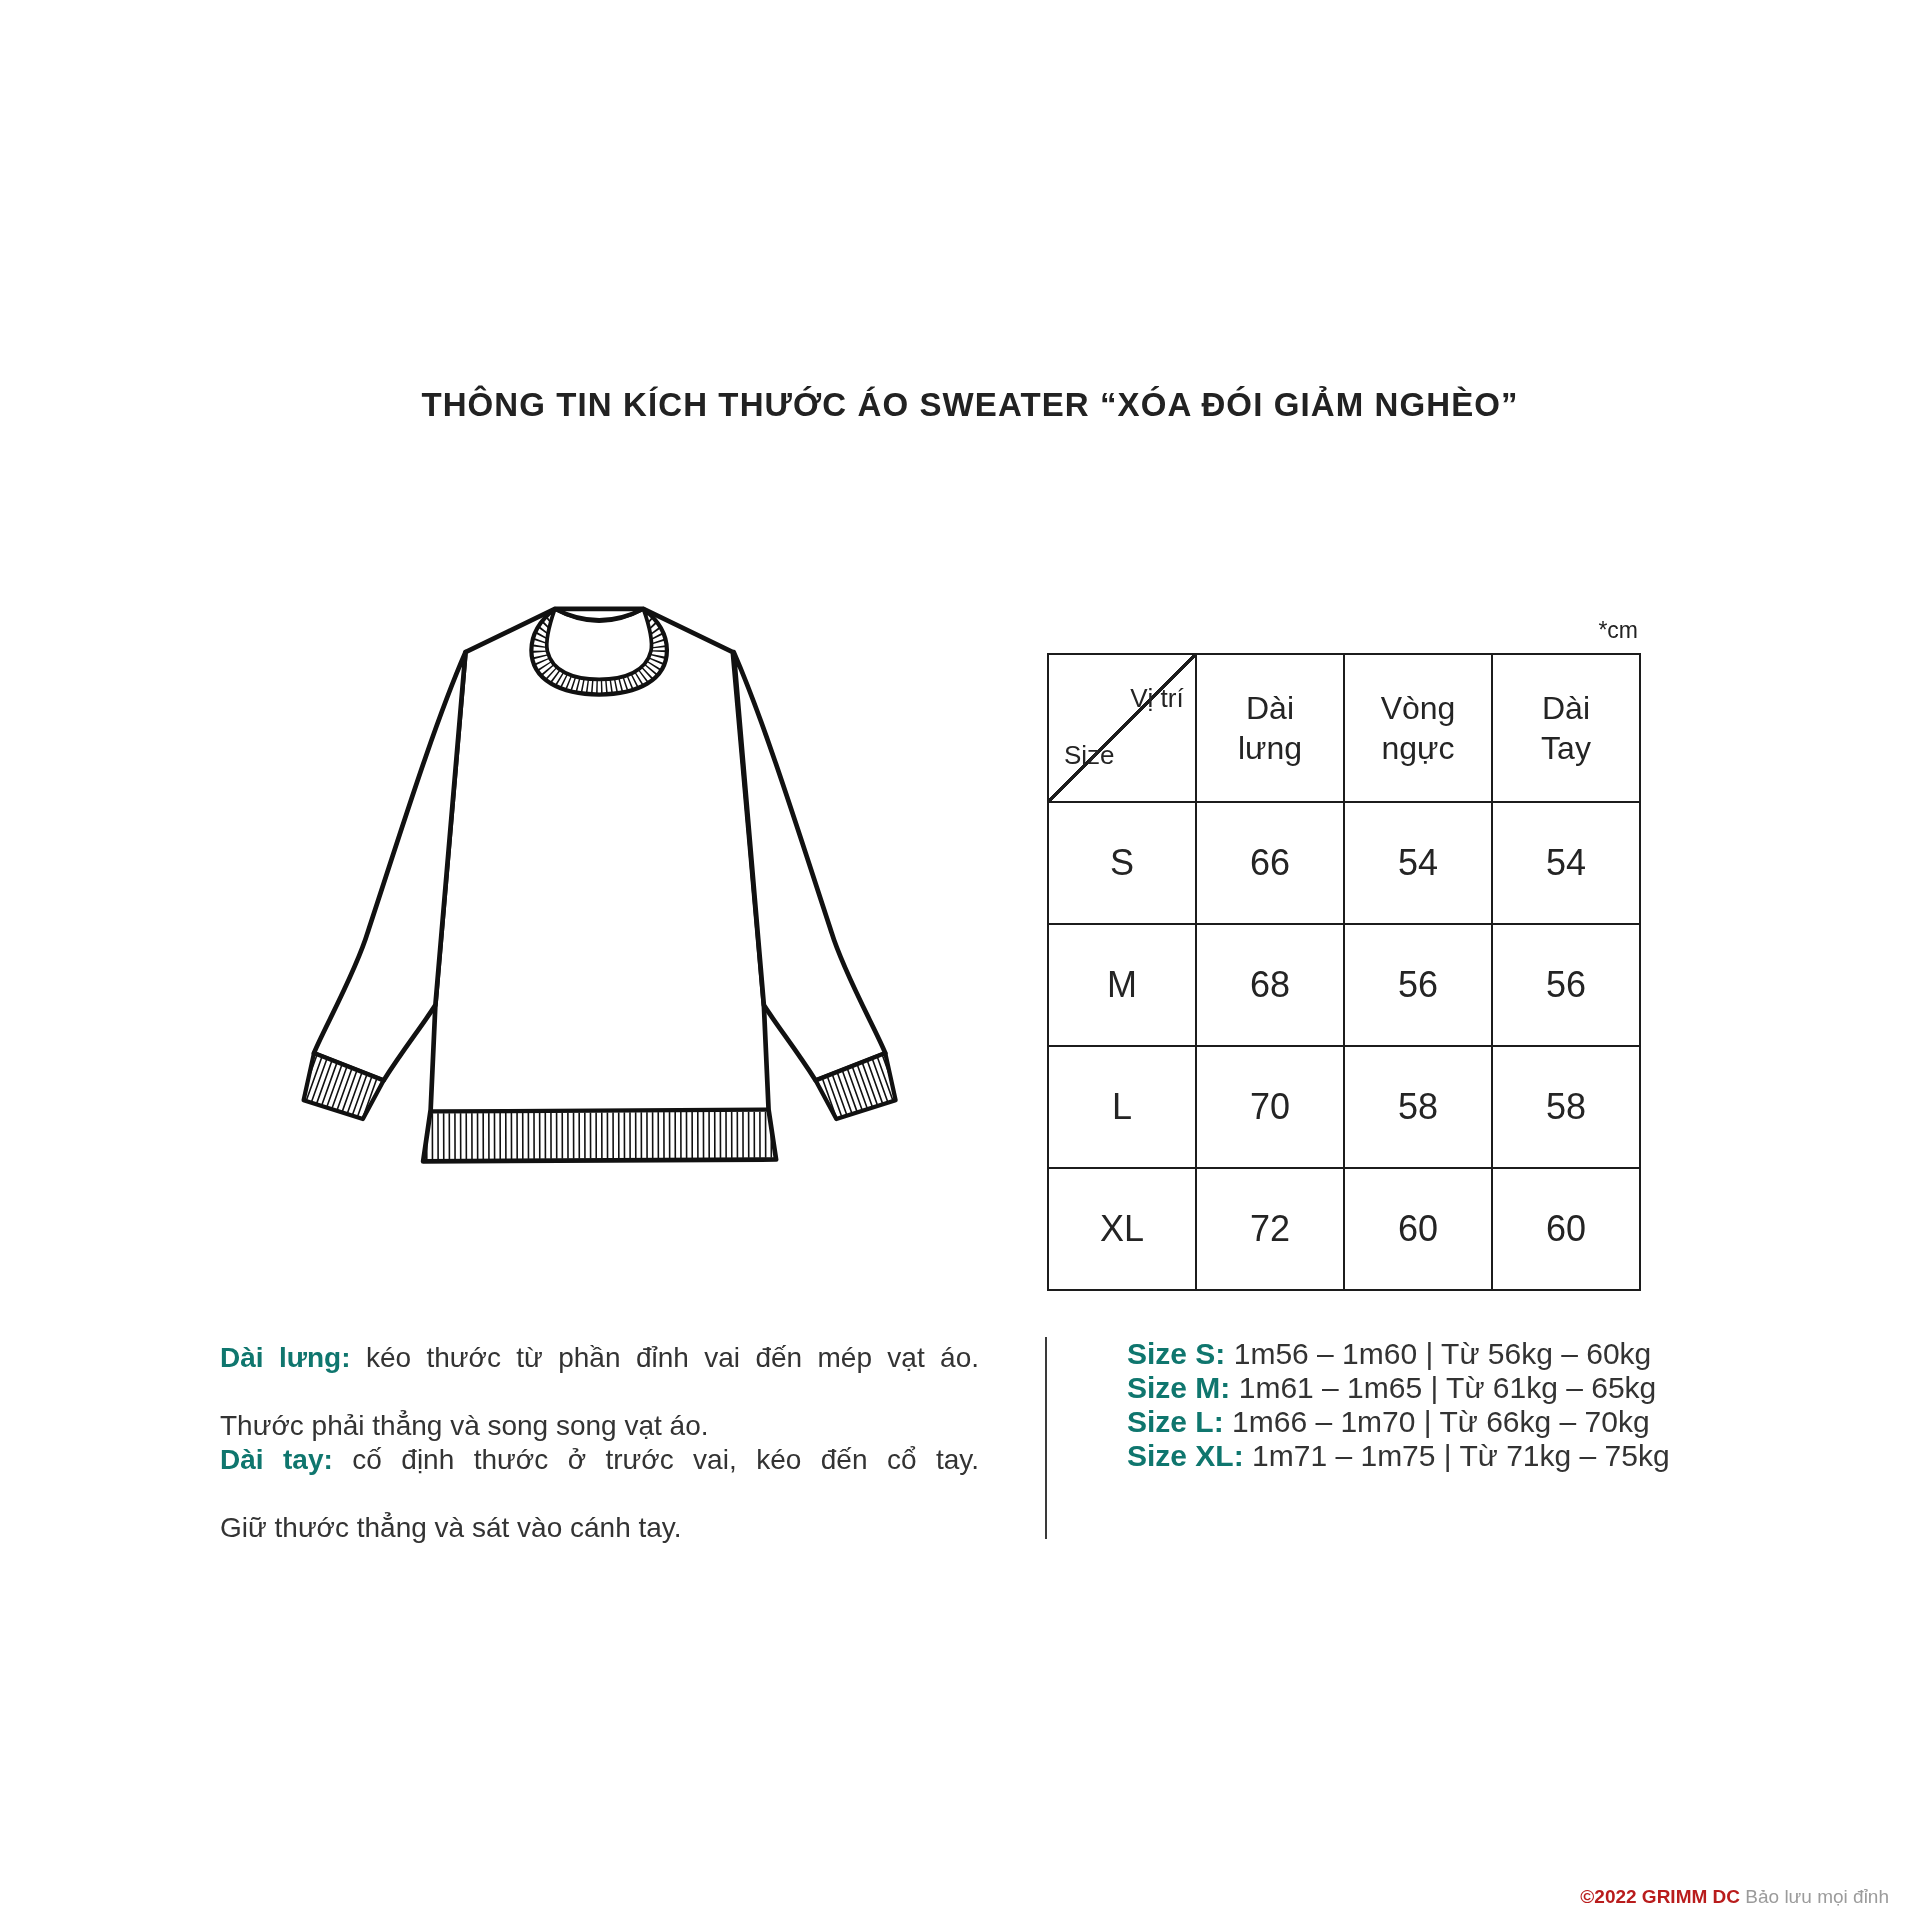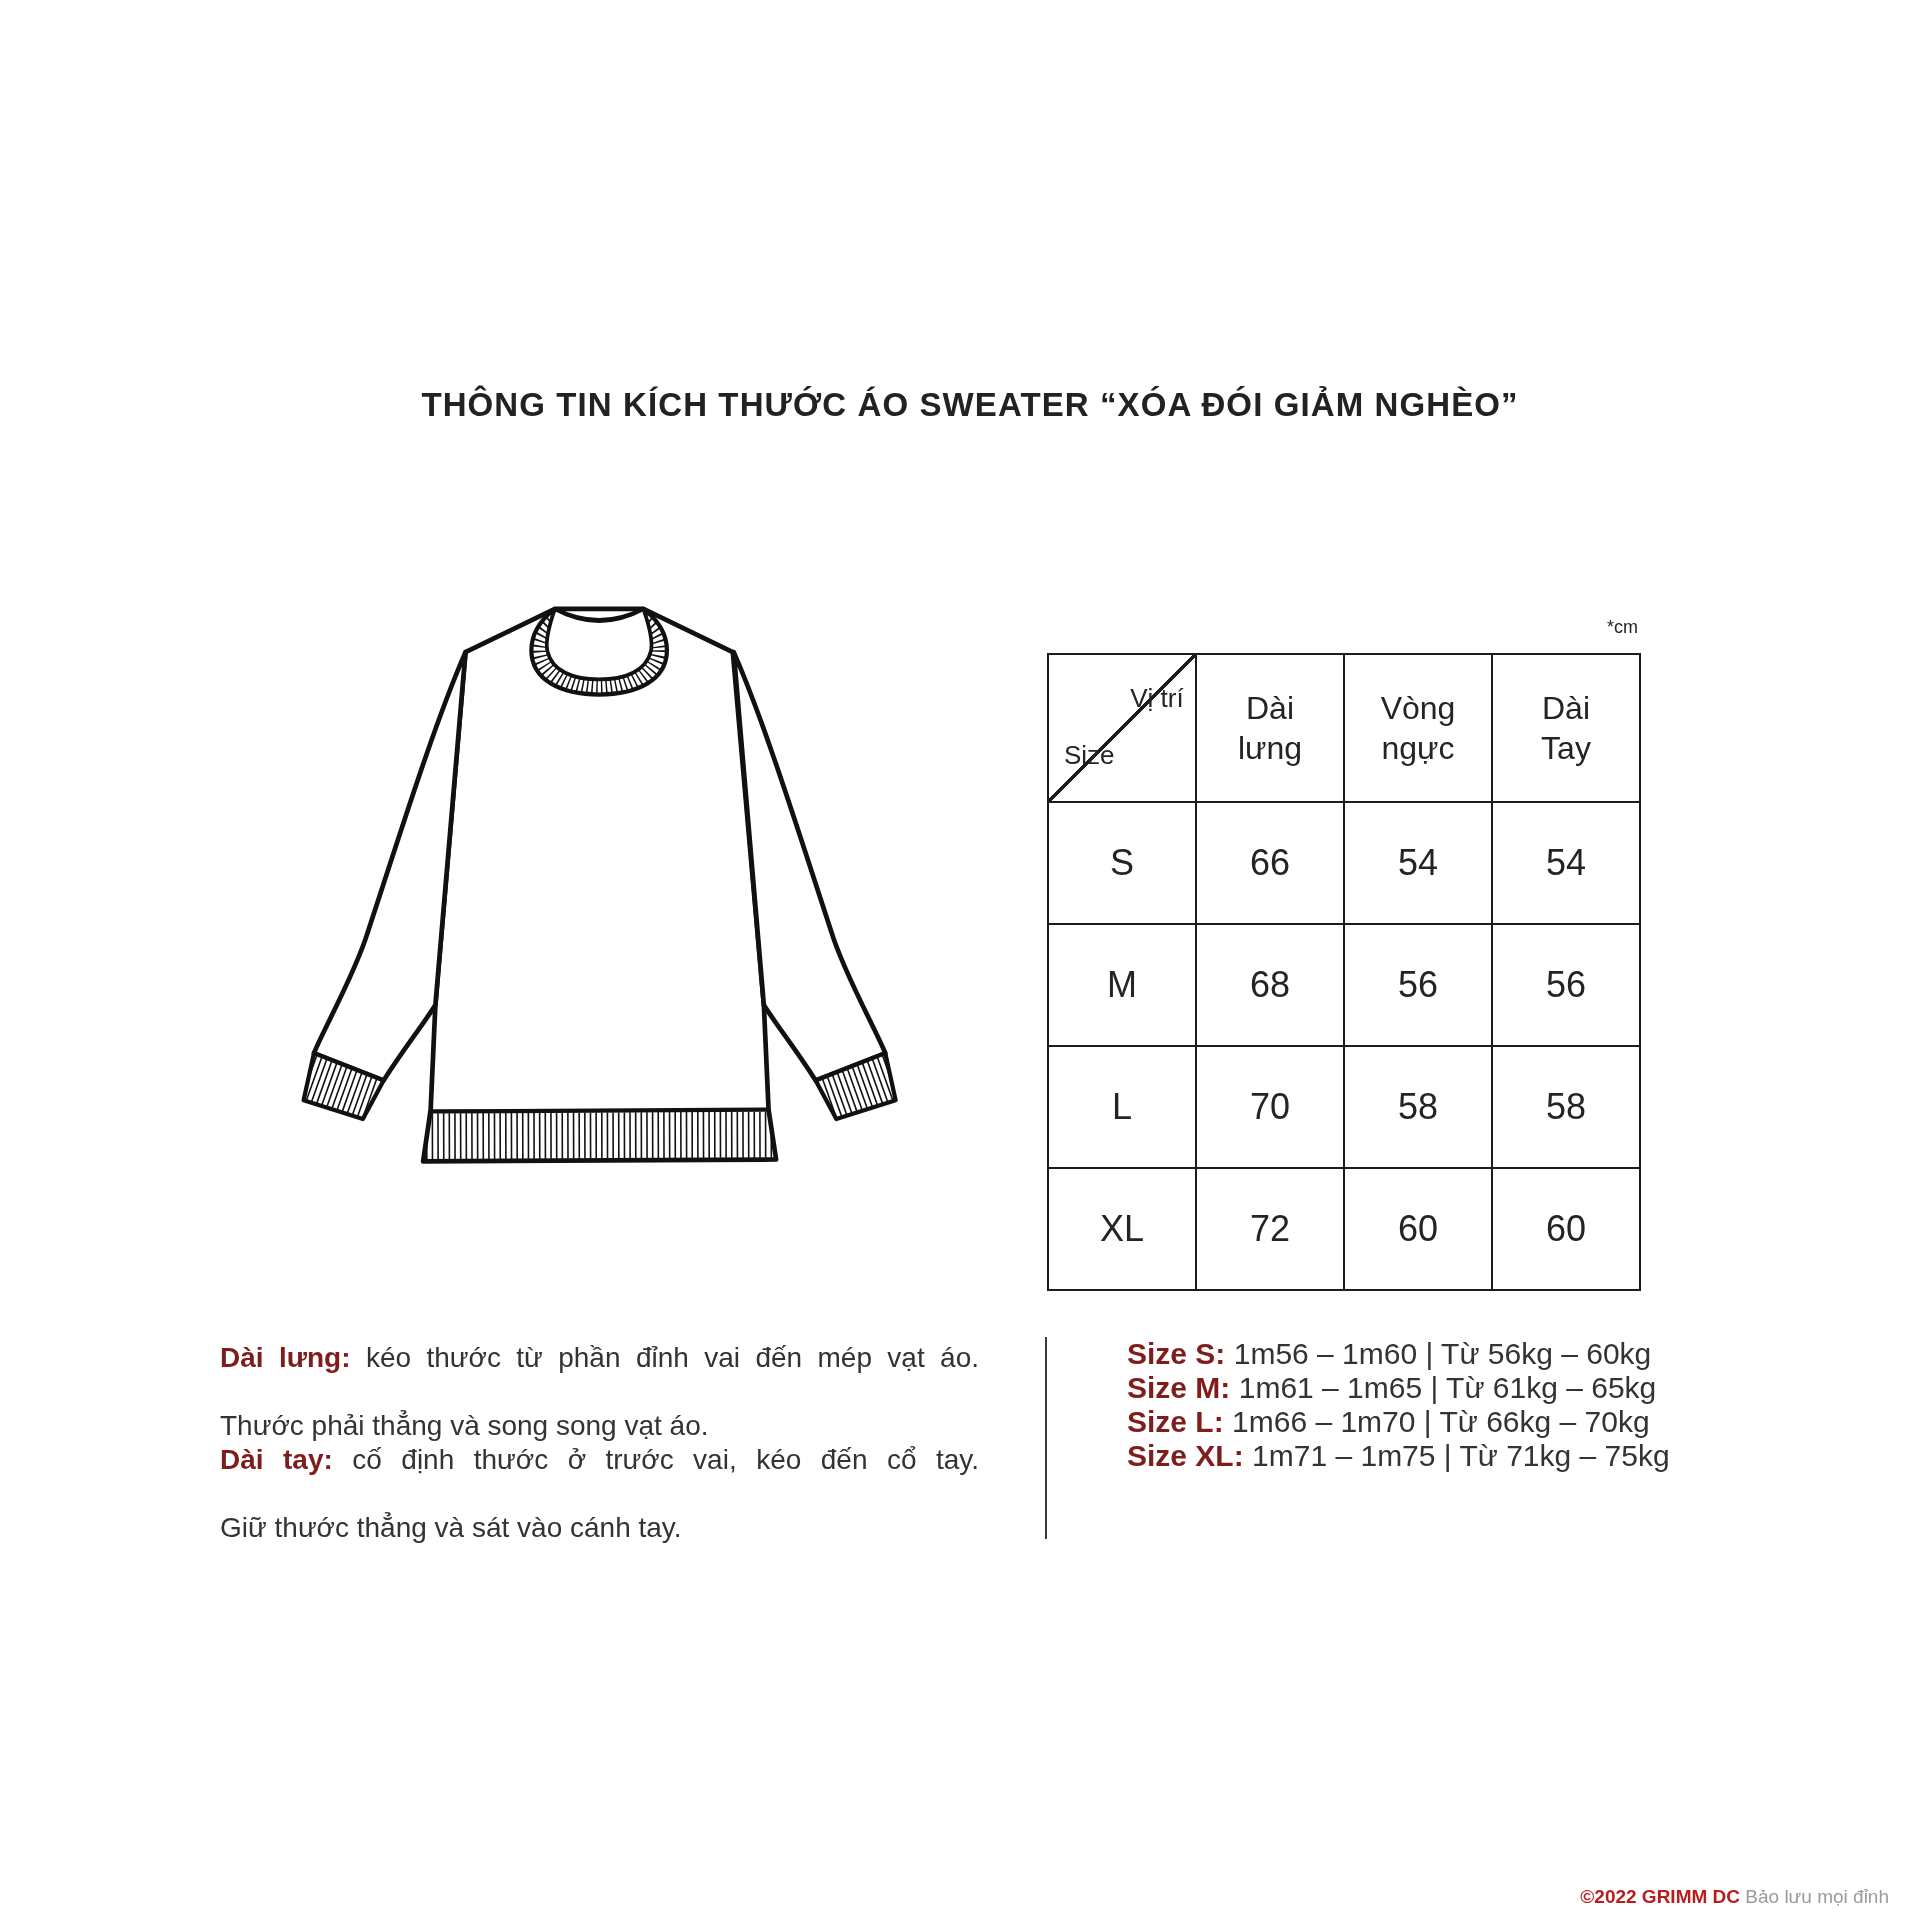--- a/index.html
+++ b/index.html
@@ -5,42 +5,42 @@
   html,body{margin:0;padding:0;background:#fff;}
   body{width:1928px;height:1928px;font-family:"Liberation Sans",sans-serif;color:#2a2a2a;}
   .canvas{position:relative;width:1928px;height:1928px;background:#fff;overflow:hidden;}
 
   .page-title{position:absolute;left:0;top:386px;width:1940px;text-align:center;
     font-size:33px;font-weight:bold;letter-spacing:1.1px;color:#222;}
 
   .sweater-svg{position:absolute;left:217px;top:556px;width:753px;height:678px;}
 
   .unit-note{position:absolute;left:1047px;top:617px;width:591px;text-align:right;
-    font-size:18px;color:#222;}
+    font-size:23px;color:#222;}
 
   table.size-table{position:absolute;left:1047px;top:653px;border-collapse:collapse;
     table-layout:fixed;width:594px;}
   table.size-table td{border:2.8px solid #1c1c1c;text-align:center;vertical-align:middle;
     color:#242424;padding:13px;}
   table.size-table col{width:148px;}
   tr.head-row td{height:119px;font-size:32px;line-height:40px;white-space:pre-line;}
   tr.data-row td{height:94px;font-size:36px;}
   td.corner{position:relative;
     background:linear-gradient(to bottom right,
       transparent calc(50% - 1.5px),
       #1c1c1c calc(50% - 1.5px) calc(50% + 1.5px),
       transparent calc(50% + 1.5px));}
   .corner-top{position:absolute;top:22.6px;right:11.3px;font-size:26px;}
   .corner-bottom{position:absolute;bottom:26px;left:15px;font-size:26px;}
 
   .measure-guide{position:absolute;left:220px;top:1341px;width:759px;
     font-size:28px;line-height:34px;color:#333;}
   .mg-just{text-align:justify;}
   .jfill{display:inline-block;width:100%;height:0;font-size:0;line-height:0;}
-  .measure-guide b,.fit-guide b{color:#7f1d1d;}
+  .measure-guide b,.fit-guide b{color:#0f766e;}
 
   .block-divider{position:absolute;left:1045px;top:1337px;width:1.9px;height:202px;
     background:#3a3a3a;}
 
   .fit-guide{position:absolute;left:1127px;top:1337px;width:565px;
     font-size:30px;line-height:34px;color:#333;}
 
   .footer{position:absolute;right:39px;top:1886px;font-size:19px;color:#9b9b9b;
     white-space:nowrap;}
   .footer b{color:#b91c1c;font-weight:bold;}

